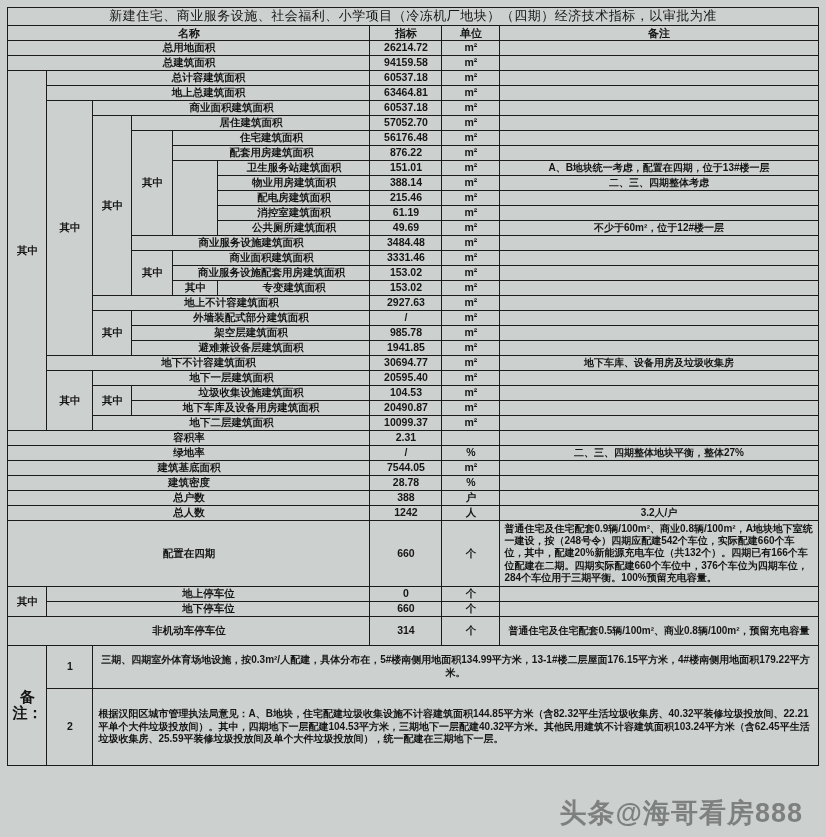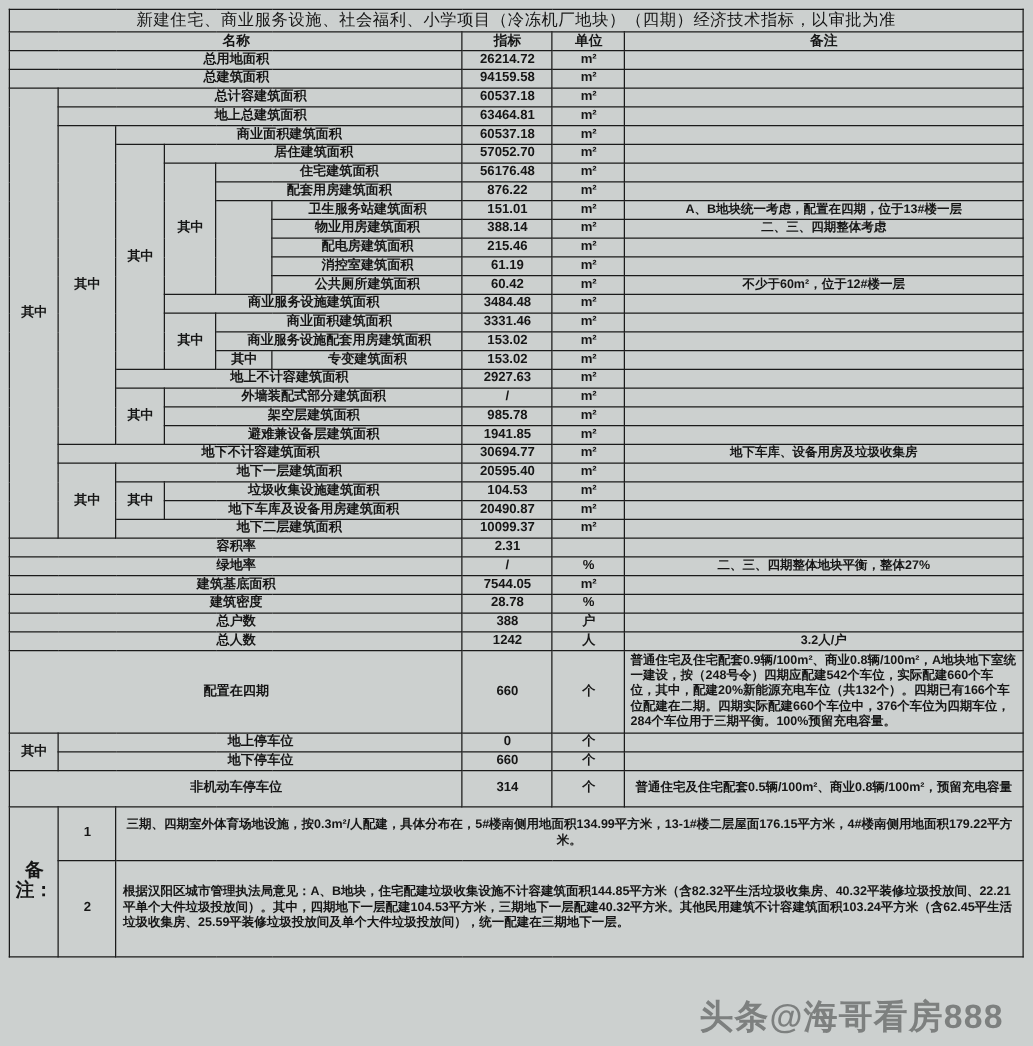--- a/index.html
+++ b/index.html
@@ -152,21 +152,21 @@
     <td class="r"></td>
   </tr>
   <tr>
     <td>消控室建筑面积</td>
     <td>61.19</td>
     <td>m²</td>
     <td class="r"></td>
   </tr>
   <tr>
     <td>公共厕所建筑面积</td>
-    <td>60.42</td>
+    <td>49.69</td>
     <td>m²</td>
     <td class="r">不少于60m²，位于12#楼一层</td>
   </tr>
   <tr>
     <td colspan="3">商业服务设施建筑面积</td>
     <td>3484.48</td>
     <td>m²</td>
     <td class="r"></td>
   </tr>
   <tr>

